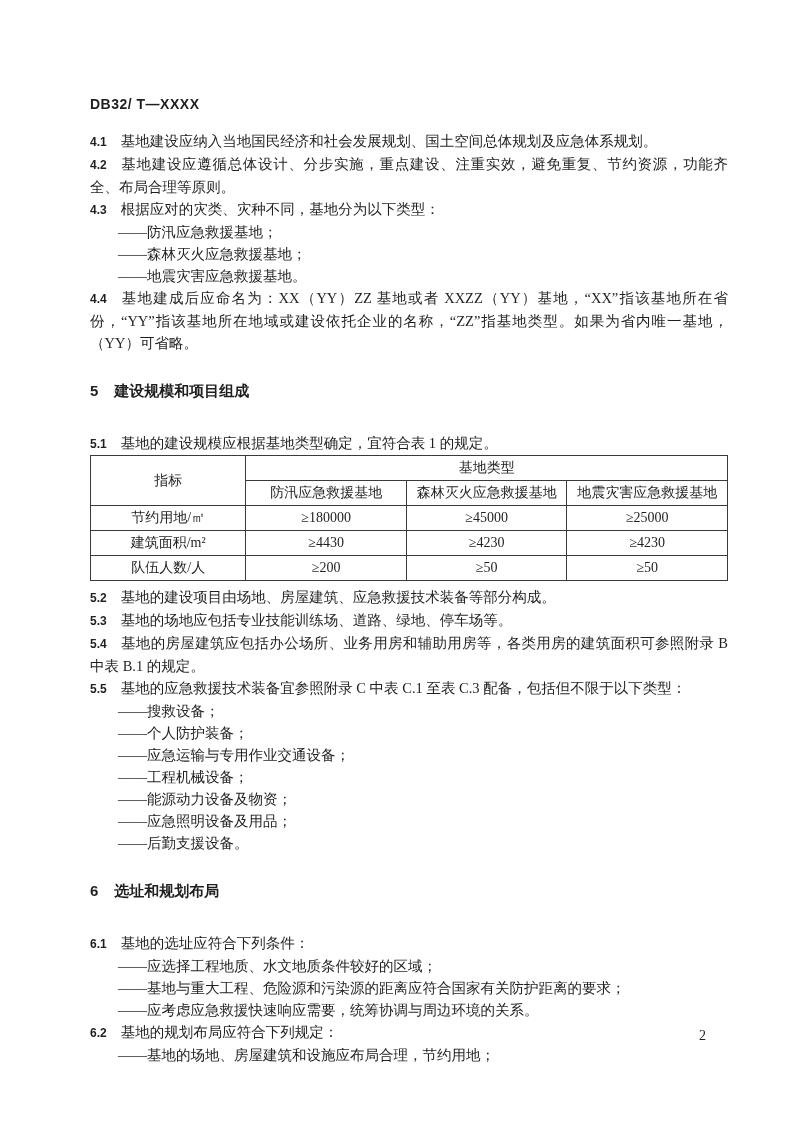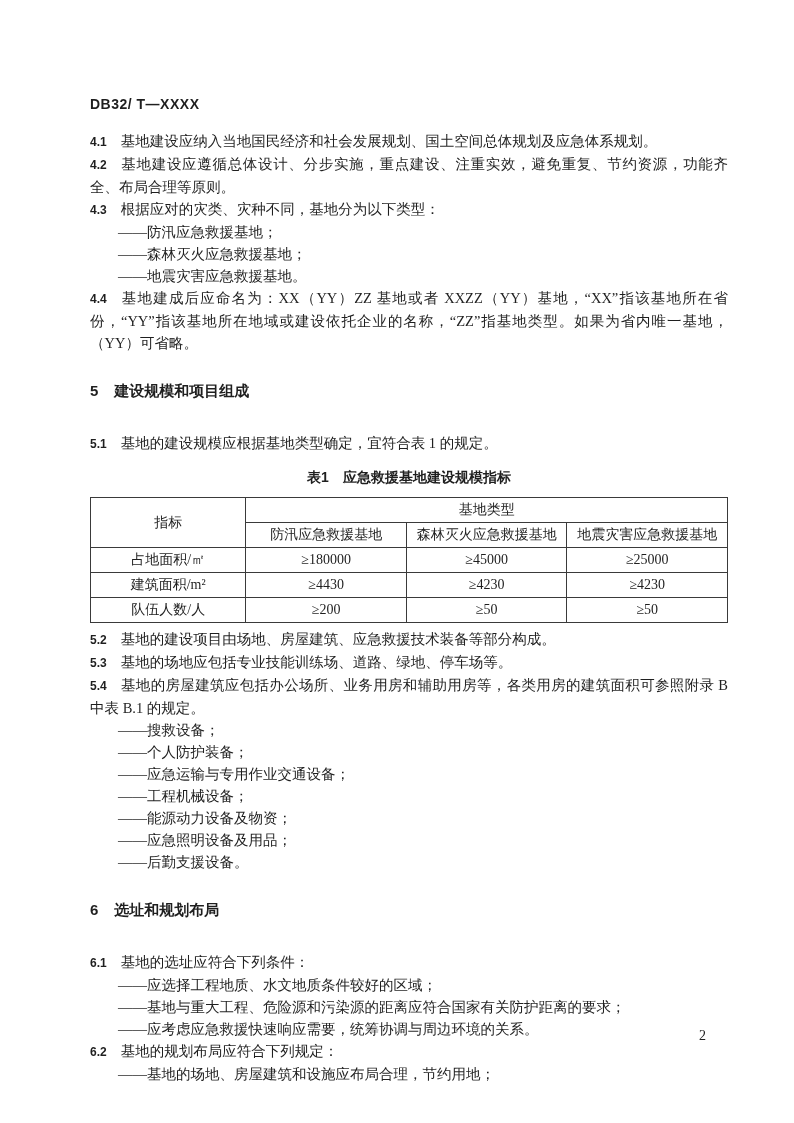--- a/index.html
+++ b/index.html
@@ -96,41 +96,40 @@
   <p class="clause"><span class="num">4.3</span><span>根据应对的灾类、灾种不同，基地分为以下类型：</span></p>
   <p class="dash">——防汛应急救援基地；</p>
   <p class="dash">——森林灭火应急救援基地；</p>
   <p class="dash">——地震灾害应急救援基地。</p>
   <p class="clause"><span class="num">4.4</span><span>基地建成后应命名为：XX（YY）ZZ 基地或者 XXZZ（YY）基地，“XX”指该基地所在省份，“YY”指该基地所在地域或建设依托企业的名称，“ZZ”指基地类型。如果为省内唯一基地，（YY）可省略。</span></p>
 
   <h2 class="section"><span class="sec-num">5</span><span>建设规模和项目组成</span></h2>
 
   <p class="clause"><span class="num">5.1</span><span>基地的建设规模应根据基地类型确定，宜符合表 1 的规定。</span></p>
 
-  <div class="tbl-caption"><span class="cap-label">表1</span><span>应急救援基地建设规模指标</span></div>
 
   <table class="t1">
     <colgroup>
       <col class="c-ind">
         <col class="c-val">
         <col class="c-val">
         <col class="c-val">
     </colgroup>
     <tbody>
       <tr>
         <th rowspan="2">指标</th>
         <th colspan="3">基地类型</th>
       </tr>
       <tr>
         <th>防汛应急救援基地</th>
         <th>森林灭火应急救援基地</th>
         <th>地震灾害应急救援基地</th>
       </tr>
       <tr>
-        <td>占地面积/㎡</td>
+        <td>节约用地/㎡</td>
         <td>≥180000</td>
         <td>≥45000</td>
         <td>≥25000</td>
       </tr>
       <tr>
         <td>建筑面积/m²</td>
         <td>≥4430</td>
         <td>≥4230</td>
         <td>≥4230</td>
       </tr>
@@ -139,20 +138,21 @@
         <td>≥200</td>
         <td>≥50</td>
         <td>≥50</td>
       </tr>
     </tbody>
   </table>
 
   <p class="clause"><span class="num">5.2</span><span>基地的建设项目由场地、房屋建筑、应急救援技术装备等部分构成。</span></p>
   <p class="clause"><span class="num">5.3</span><span>基地的场地应包括专业技能训练场、道路、绿地、停车场等。</span></p>
   <p class="clause"><span class="num">5.4</span><span>基地的房屋建筑应包括办公场所、业务用房和辅助用房等，各类用房的建筑面积可参照附录 B 中表 B.1 的规定。</span></p>
+  <p class="clause"><span class="num">5.5</span><span>基地的应急救援技术装备宜参照附录 C 中表 C.1 至表 C.3 配备，包括但不限于以下类型：</span></p>
   <p class="dash">——搜救设备；</p>
   <p class="dash">——个人防护装备；</p>
   <p class="dash">——应急运输与专用作业交通设备；</p>
   <p class="dash">——工程机械设备；</p>
   <p class="dash">——能源动力设备及物资；</p>
   <p class="dash">——应急照明设备及用品；</p>
   <p class="dash">——后勤支援设备。</p>
 
   <h2 class="section"><span class="sec-num">6</span><span>选址和规划布局</span></h2>
 

